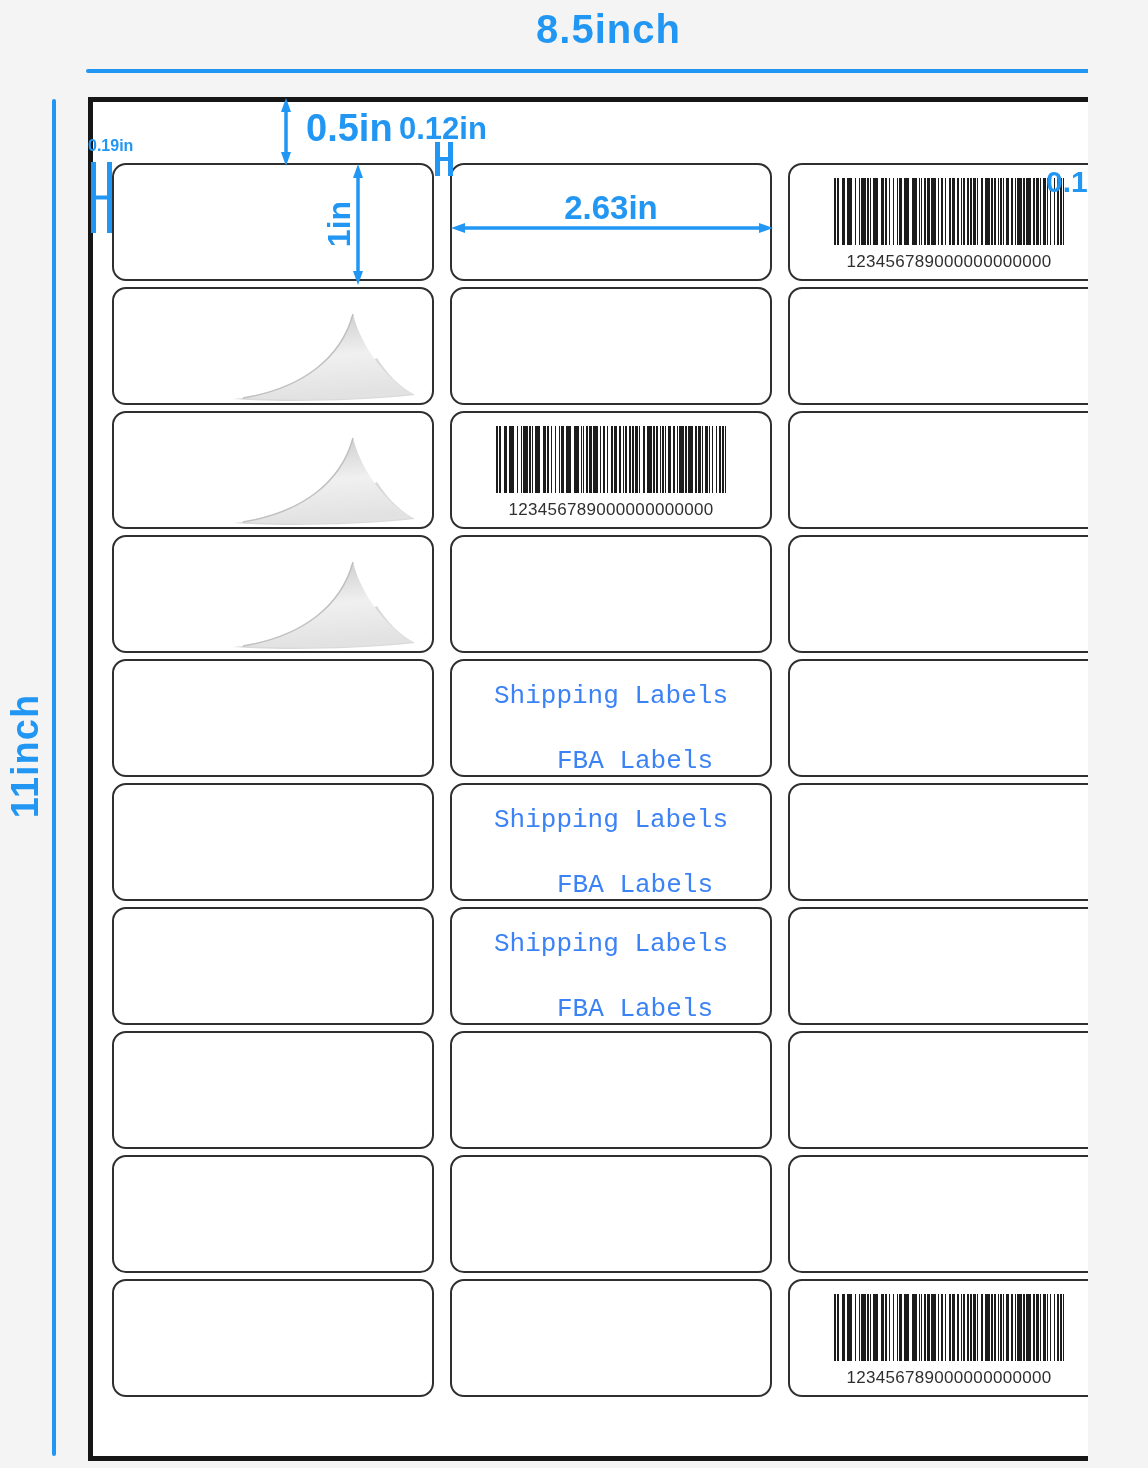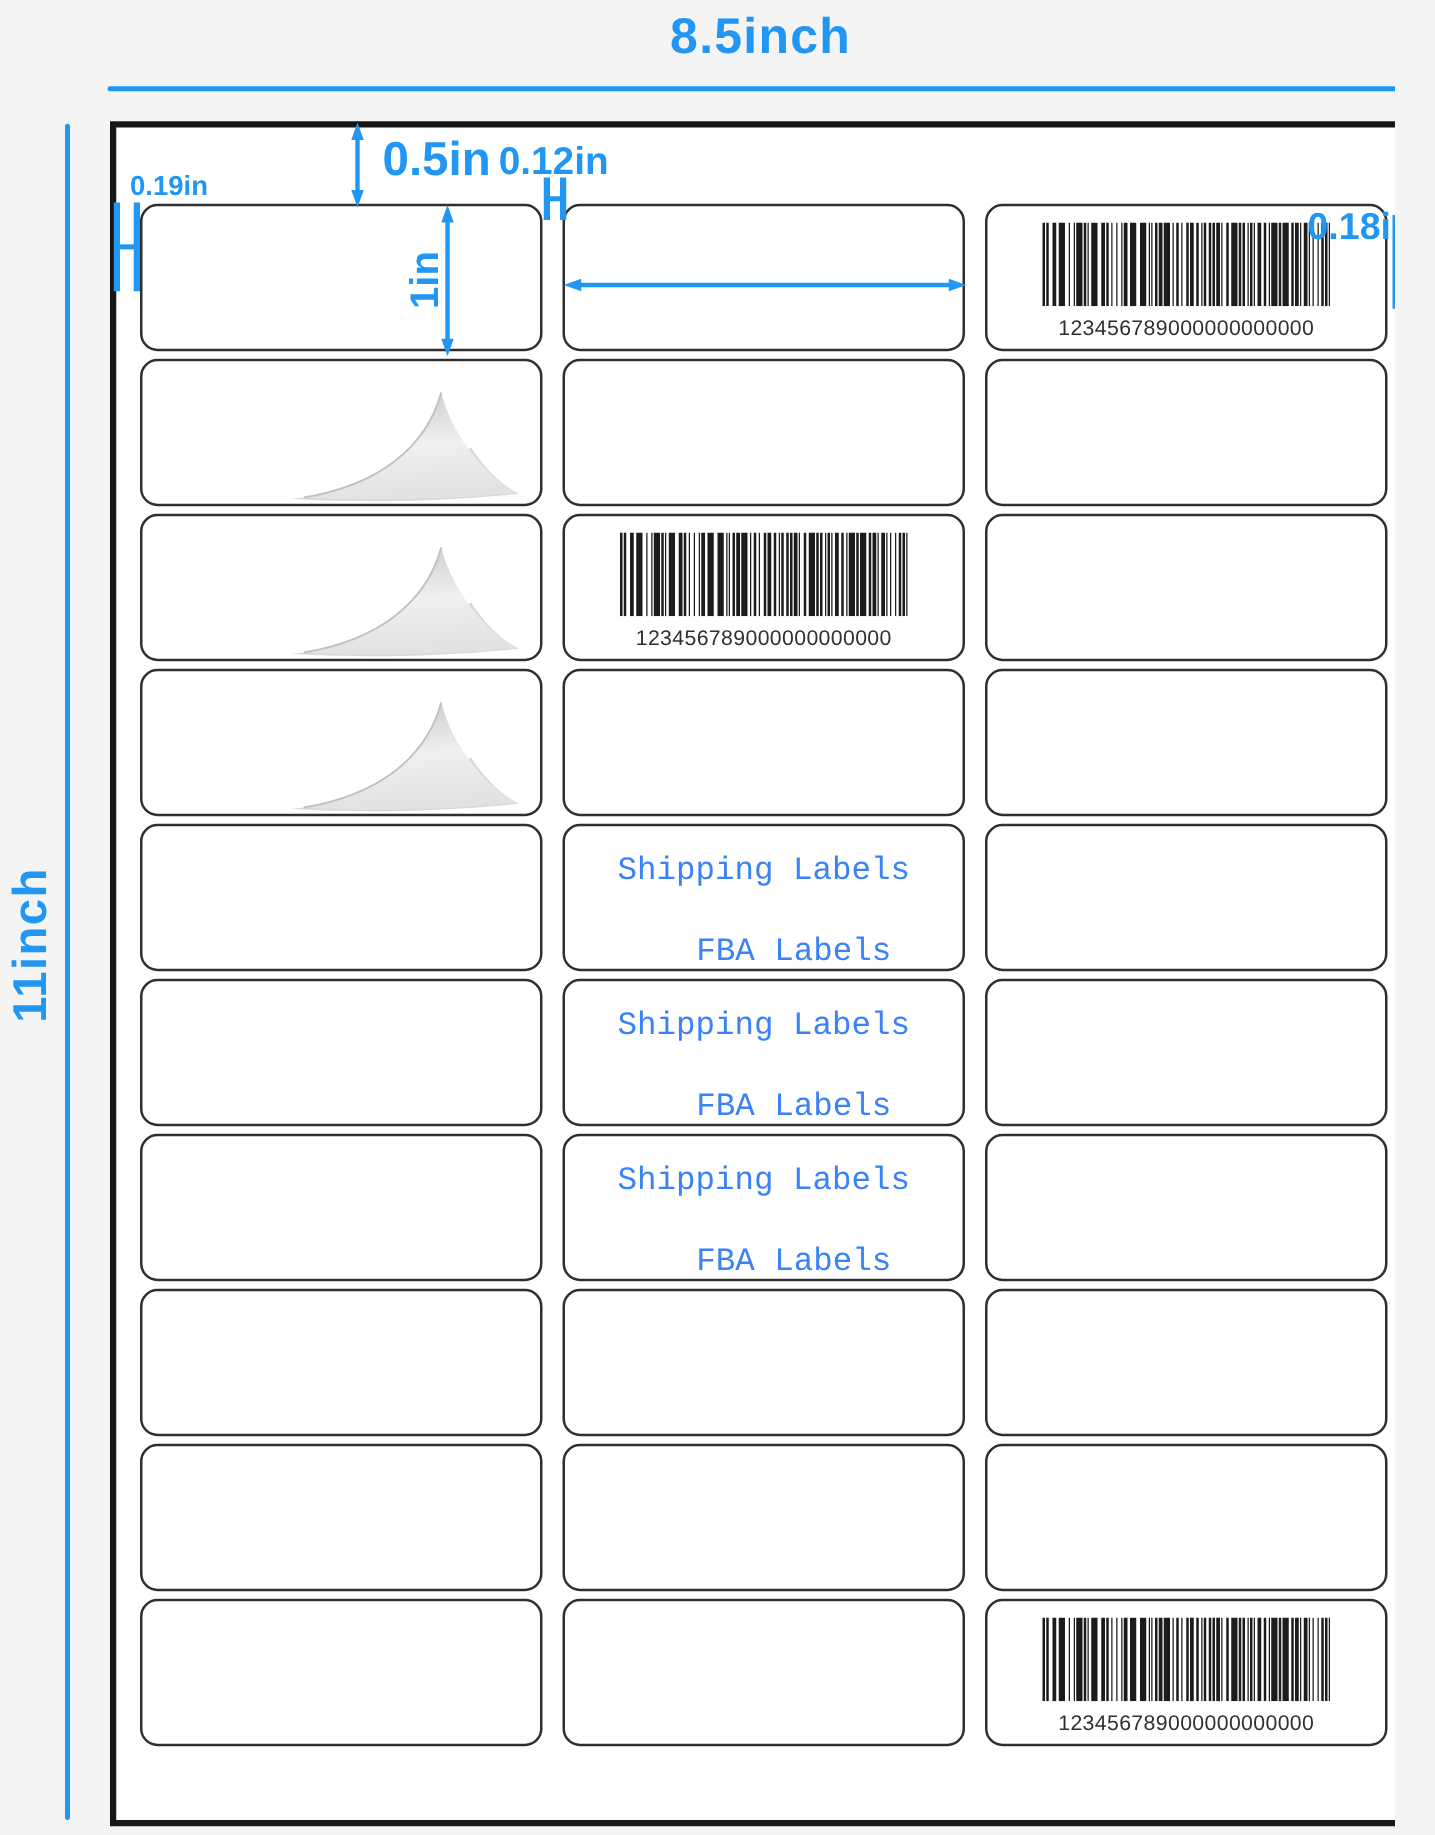--- a/index.html
+++ b/index.html
@@ -7,28 +7,27 @@
     --label-border:#2f2f2f;
     --sheet-border:#161616;
     --bg:#f4f4f5;
     --ink:#1c1c1c;
   }
   html,body{margin:0;padding:0;background:var(--bg);}
   .canvas{
     position:relative;width:1088px;height:1468px;overflow:hidden;
     background:var(--bg);
     font-family:"Liberation Sans",sans-serif;
-    padding-left:28px;
   }
   .dim{position:absolute;color:var(--accent);font-weight:700;white-space:nowrap;line-height:1;}
   .dim-sheet-width{left:85px;top:9px;width:1047px;text-align:center;font-size:40px;letter-spacing:1px;}
   .dim-sheet-height{left:-55px;top:737px;width:160px;text-align:center;font-size:38px;letter-spacing:1px;transform:rotate(-90deg);}
   .dim-top-margin{left:306px;top:109px;font-size:38px;}
   .dim-col-gap{left:399px;top:113px;font-size:31px;}
-  .dim-left-margin{left:104px;top:138px;font-size:22px;}
+  .dim-left-margin{left:88px;top:138px;font-size:16px;}
   .dim-right-margin{left:1046px;top:123px;font-size:30px;margin-top:44px;}
   .dim-label-height{left:299px;top:208px;width:80px;text-align:center;font-size:32px;transform:rotate(-90deg);}
   .dim-label-width{left:450px;top:191px;width:322px;text-align:center;font-size:33px;}
   .rule{position:absolute;background:var(--accent);border-radius:2px;}
   .rule-top{left:86px;top:69px;width:1046px;height:4px;}
   .rule-left{left:52px;top:99px;width:4px;height:1357px;}
   .sheet{
     position:absolute;left:88px;top:97px;width:1047px;height:1364px;
     background:#ffffff;border:5px solid var(--sheet-border);box-sizing:border-box;
   }
@@ -367,13 +366,14 @@
       <line x1="1131.5" y1="172" x2="1131.5" y2="247" stroke="currentColor" stroke-width="5"></line>
       <line x1="1116.5" y1="209" x2="1131.5" y2="209" stroke="currentColor" stroke-width="4"></line>
     </g>
   </svg>
 
   <div class="dim dim-top-margin">0.5in</div>
   <div class="dim dim-col-gap">0.12in</div>
   <div class="dim dim-left-margin">0.19in</div>
   <div class="dim dim-right-margin">0.18in</div>
   <div class="dim dim-label-height">1in</div>
+  <div class="dim dim-label-width">2.63in</div>
 </div>
 
 </body></html>

